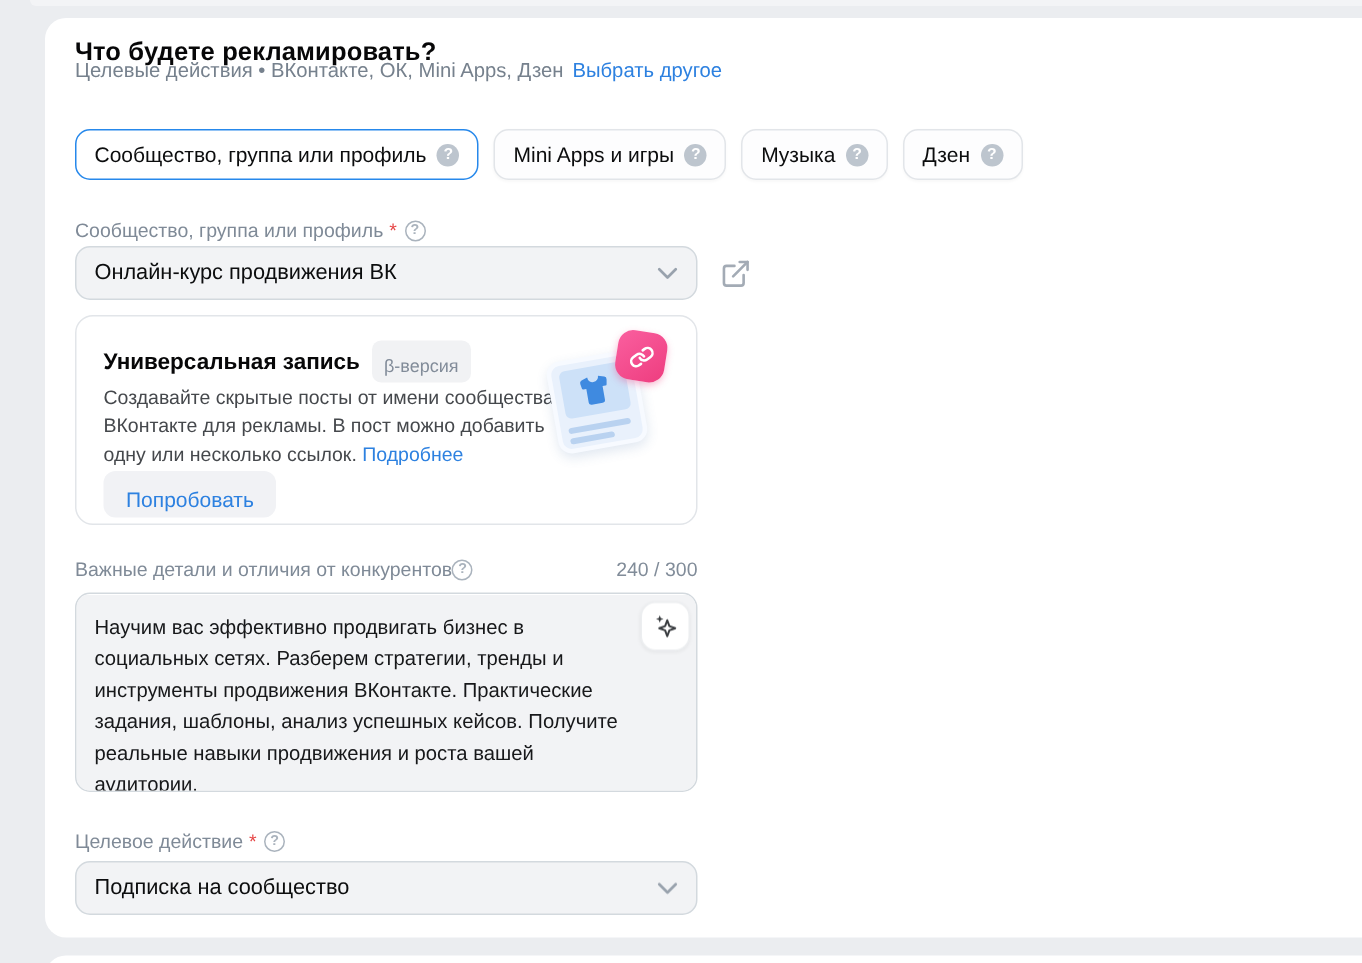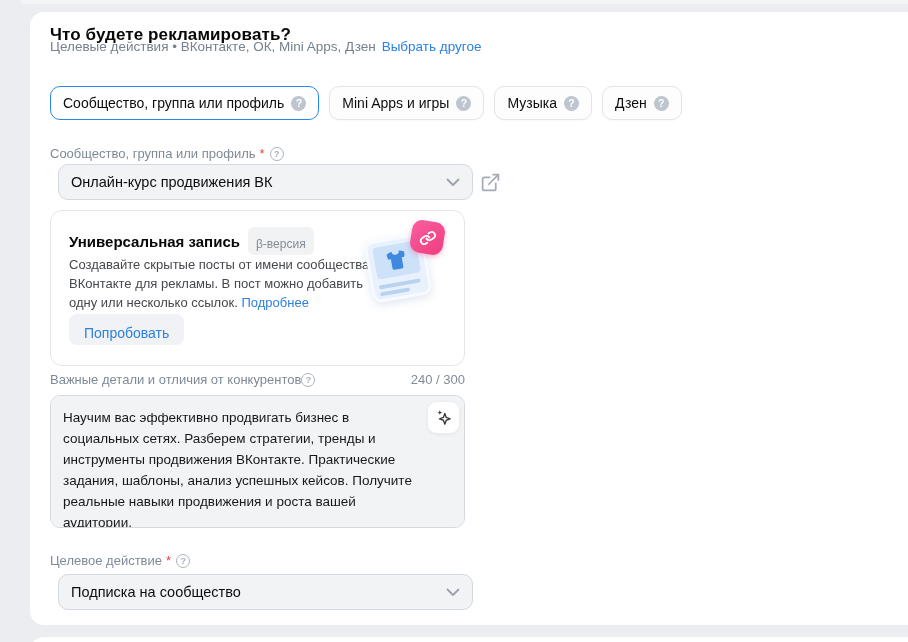--- a/index.html
+++ b/index.html
@@ -57,32 +57,32 @@
   .field-label {
     position:absolute; left:20px; font-size:13px; color:#7f8a97;
     display:flex; align-items:center; gap:5px; white-space:nowrap;
   }
   .req { color:#e64646; margin-left:-1px; }
 
   .select {
     position:absolute; left:20px; width:415px; height:36px;
     background:#f2f3f5; border:1px solid #d3d9de; border-radius:10px;
     display:flex; align-items:center; justify-content:space-between;
-    padding:0 12px; font-size:14.5px; color:#0c0d0e; cursor:pointer;margin-left:8px;
+    padding:0 12px; font-size:14.5px; color:#0c0d0e; cursor:pointer;
   }
   .chev { flex:0 0 auto; }
 
   .ext-btn {
     position:absolute; left:448px; top:158px; width:24px; height:24px;
     background:none; border:none; cursor:pointer; padding:0;
     display:flex; align-items:center; justify-content:center;
   }
 
   .up-card {
-    position:absolute; left:20px; top:198px; width:415px; height:156px;
+    position:absolute; left:20px; top:198px; width:415px; height:140px;
     border:1px solid #e2e5e9; border-radius:12px; background:#fff;
   }
   .up-title-row {
     position:absolute; left:18px; top:16px; display:flex; align-items:center; gap:8px;
   }
   .up-title { font-size:15px; font-weight:700; color:#070708; }
   .up-badge {
     font-size:12px; color:#828c99; background:#f1f2f4;
     border-radius:6px; padding:10px 8px 4px;
   }

